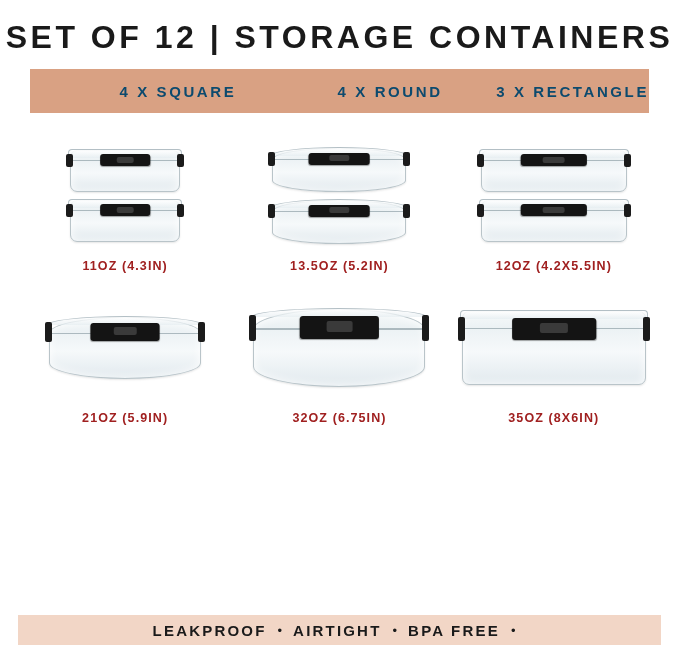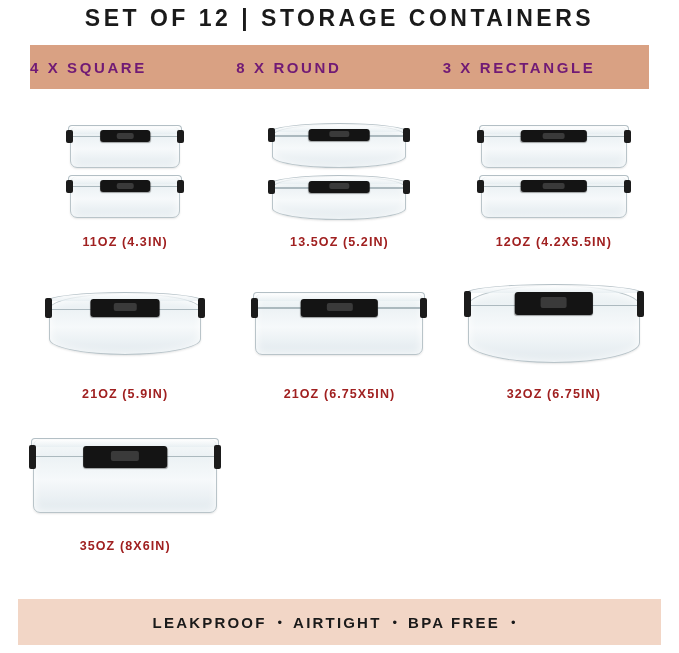--- a/index.html
+++ b/index.html
@@ -18,44 +18,44 @@
   .page {
     width: 679px;
     height: 653px;
     position: relative;
     box-sizing: border-box;
   }
 
   
   .title {
     text-align: center;
-    font-size: 23px;
+    font-size: 32px;
     font-weight: 700;
     letter-spacing: 3.5px;
     color: #1a1a1a;
-    padding-top: 6px;
+    padding-top: 20px;
     line-height: 1.1;
     white-space: nowrap;
   }
 
   
   .cat-band {
     margin: 14px 30px 0 30px;
     height: 44px;
     background: #d9a183;
     display: flex;
     align-items: center;
   }
   .cat-cell {
     flex: 1 1 0;
-    text-align: left;
+    text-align: right;
     font-size: 15px;
     font-weight: 700;
     letter-spacing: 2.6px;
-    color: #701a75;
+    color: #0c4a6e;
     white-space: nowrap;
   }
 
   
   .grid {
     margin: 8px 18px 0 18px;
     display: grid;
     grid-template-columns: repeat(3, 1fr);
     grid-template-rows: repeat(3, 152px);
     row-gap: 0px;
@@ -164,21 +164,21 @@
 
   
   .stack { display: flex; flex-direction: column; align-items: center; gap: 8px; }
 
   
   .feature-band {
     position: absolute;
     left: 18px;
     right: 18px;
     bottom: 8px;
-    height: 46px;
+    height: 30px;
     background: #f2d6c6;
     display: flex;
     align-items: center;
     justify-content: center;
     gap: 0px;
   }
   .feature-item {
     font-size: 15px;
     font-weight: 700;
     letter-spacing: 2.2px;
@@ -193,21 +193,21 @@
 </style>
 </head>
 <body>
 
 <div class="page">
 
   <div class="title">SET OF 12 | STORAGE CONTAINERS</div>
 
   <div class="cat-band">
     <div class="cat-cell">4 X SQUARE</div>
-    <div class="cat-cell">8 X ROUND</div>
+    <div class="cat-cell">4 X ROUND</div>
     <div class="cat-cell">3 X RECTANGLE</div>
   </div>
 
   <div class="grid">
 
     <div class="cell">
       <div class="art">
         <div class="stack">
           <div class="container-unit sq" style="width:110px;height:42px;">
             <div class="lid-rim"></div>
@@ -272,31 +272,20 @@
         <div class="container-unit round" style="width:152px;height:62px;">
           <div class="lid-rim"></div>
           <div class="clip-l"></div>
           <div class="clip-r"></div>
           <div class="latch"></div>
         </div>
       </div>
       <div class="caption">21OZ (5.9IN)</div>
     </div>
 
-    <div class="cell">
-      <div class="art">
-        <div class="container-unit rect" style="width:168px;height:62px;">
-          <div class="lid-rim"></div>
-          <div class="clip-l"></div>
-          <div class="clip-r"></div>
-          <div class="latch"></div>
-        </div>
-      </div>
-      <div class="caption">21OZ (6.75X5IN)</div>
-    </div>
 
 
     <div class="cell">
       <div class="art">
         <div class="container-unit round" style="width:172px;height:78px;">
           <div class="lid-rim"></div>
           <div class="clip-l"></div>
           <div class="clip-r"></div>
           <div class="latch"></div>
         </div>

